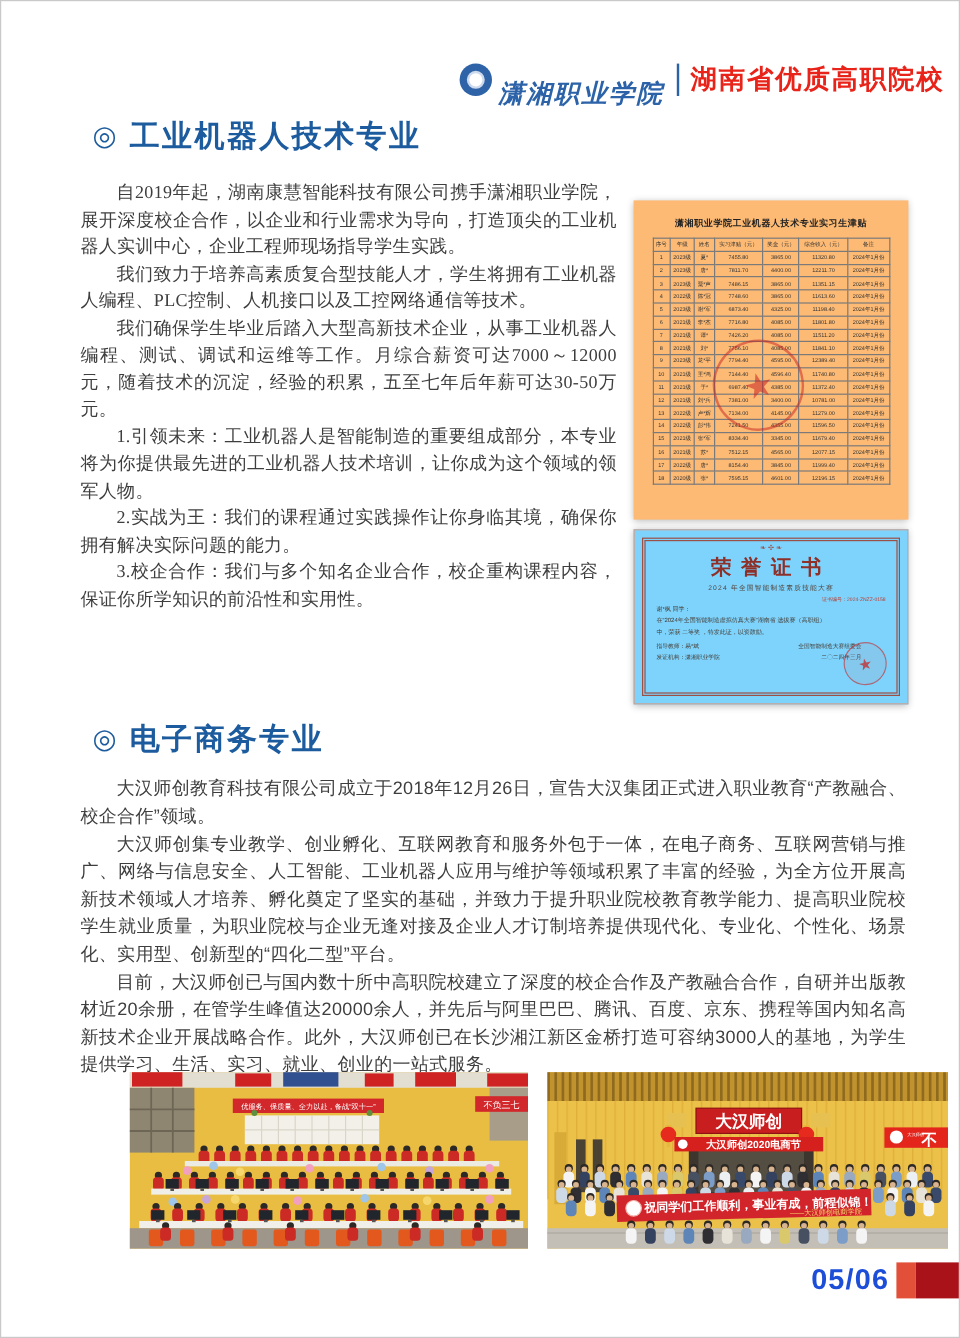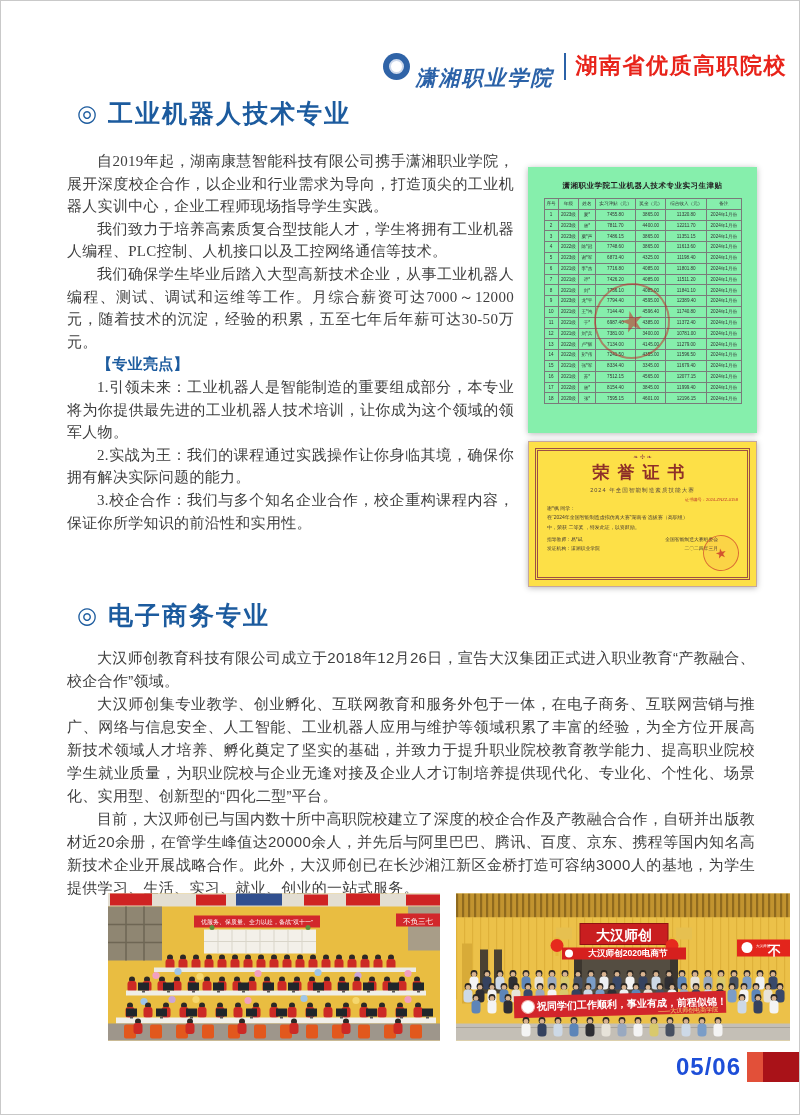--- a/index.html
+++ b/index.html
@@ -28,34 +28,34 @@
   
   .text-col{position:absolute;font-size:15px;line-height:22.6px;color:#3e3e3e;
         text-align:justify;letter-spacing:0.3px;}
   #sec1-text{left:66px;top:149px;width:447px;font-family:Liberation Serif, serif;}
   #sec2-text{left:66px;top:645px;width:688px;line-height:23px;}
   .text-col p{margin:0;text-indent:2em;}
   .hl-label{color:#1c5b9e;font-weight:bold;margin:0;text-indent:2em;}
 
   
   .right-col{position:absolute;left:527px;top:166px;width:229px;}
-  .scan-card{position:relative;width:229px;height:266px;background:#86efac;
+  .scan-card{position:relative;width:229px;height:266px;background:#fdba74;
         box-shadow:0 1px 6px rgba(0,0,0,0.28);box-sizing:border-box;padding-top:14px;}
   .scan-title{font-family:"DejaVu Serif",serif;font-weight:bold;font-size:7.5px;
         text-align:center;color:#222;margin-bottom:7px;letter-spacing:0.5px;}
   .scan-table{width:198px;margin:0 auto;border-collapse:collapse;font-size:4.6px;color:#333;}
   .scan-table th,.scan-table td{border:0.6px solid #7a7a7a;padding:0.5px 1px;
         text-align:center;height:8.8px;line-height:1.15;font-weight:normal;}
   .stamp{position:absolute;left:66px;top:116px;width:76px;height:76px;border-radius:50%;
         border:2.5px solid rgba(198,32,32,0.5);color:rgba(198,32,32,0.55);
         display:flex;align-items:center;justify-content:center;font-size:28px;
         transform:rotate(-14deg);box-sizing:border-box;}
 
   
-  .cert-card{position:relative;width:229px;height:146px;margin-top:8px;background:#fde047;
+  .cert-card{position:relative;width:229px;height:146px;margin-top:8px;background:#7dd3fc;
         box-shadow:0 1px 6px rgba(0,0,0,0.28);box-sizing:border-box;padding:6px;border:1px solid #c5a79d;}
   .cert-border{width:100%;height:100%;border:3px double #9c4f45;box-sizing:border-box;
         padding:3px 9px;position:relative;}
   .cert-orn{text-align:center;color:#9c4f45;font-size:6px;line-height:6px;}
   .cert-title{text-align:center;font-family:"DejaVu Serif",serif;font-weight:bold;
         font-size:17px;color:#8e2f28;letter-spacing:8px;margin-top:1px;}
   .cert-sub{text-align:center;font-size:5.6px;color:#55453d;letter-spacing:1px;margin-top:3px;}
   .cert-no{text-align:right;font-size:4.2px;color:#c0392b;margin-top:2px;}
   .cert-lines{font-size:5px;color:#463b33;margin-top:2px;line-height:1.85;}
   .cert-lines div{white-space:nowrap;overflow:hidden;}
@@ -98,21 +98,20 @@
     <span>工业机器人技术专业</span>
   </div>
 
   <div class="text-col" id="sec1-text">
     <div>
 
     <p>自2019年起，湖南康慧智能科技有限公司携手潇湘职业学院，展开深度校企合作，以企业和行业需求为导向，打造顶尖的工业机器人实训中心，企业工程师现场指导学生实践。</p>
         <p>我们致力于培养高素质复合型技能人才，学生将拥有工业机器人编程、PLC控制、人机接口以及工控网络通信等技术。</p>
         <p>我们确保学生毕业后踏入大型高新技术企业，从事工业机器人编程、测试、调试和运维等工作。月综合薪资可达7000～12000元，随着技术的沉淀，经验的积累，五至七年后年薪可达30-50万元。</p>
       </div>
-    <p class="hl-label">【专业亮点】</p>
     <div>
 
     <p>1.引领未来：工业机器人是智能制造的重要组成部分，本专业将为你提供最先进的工业机器人技术培训，让你成为这个领域的领军人物。</p>
         <p>2.实战为王：我们的课程通过实践操作让你身临其境，确保你拥有解决实际问题的能力。</p>
         <p>3.校企合作：我们与多个知名企业合作，校企重构课程内容，保证你所学知识的前沿性和实用性。</p>
       </div>
   </div>
 
   <div class="right-col">
 

